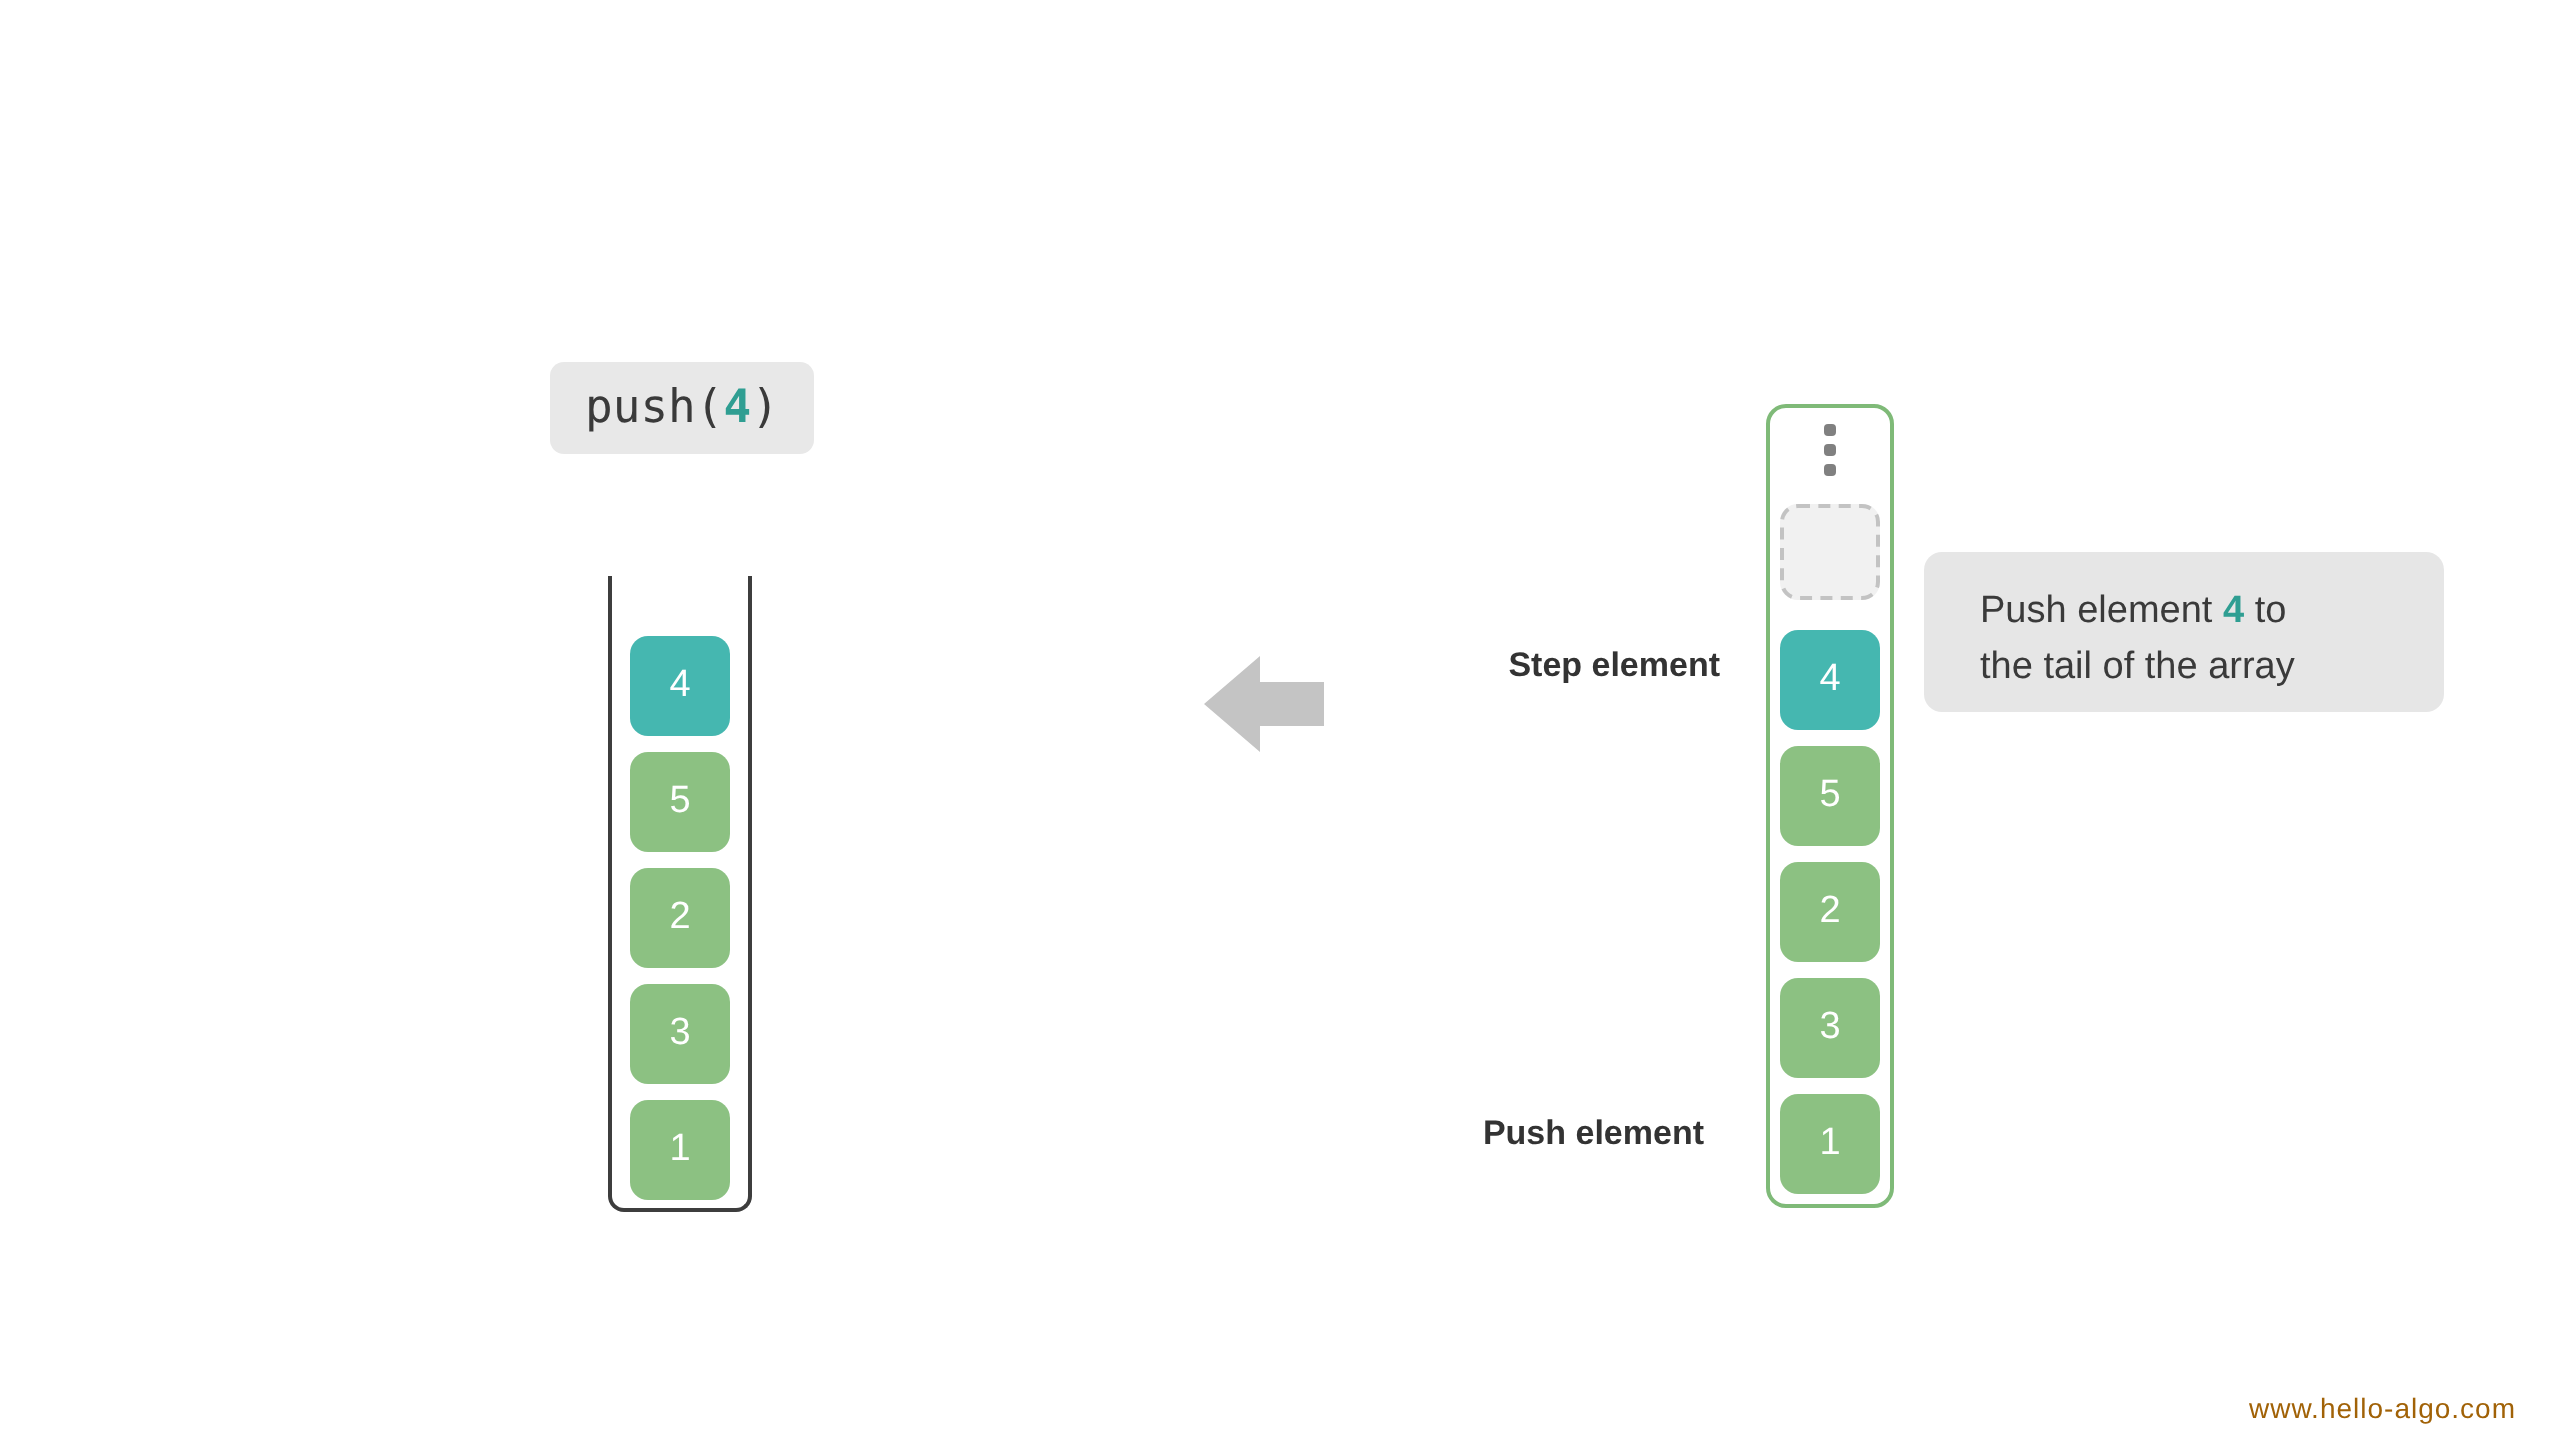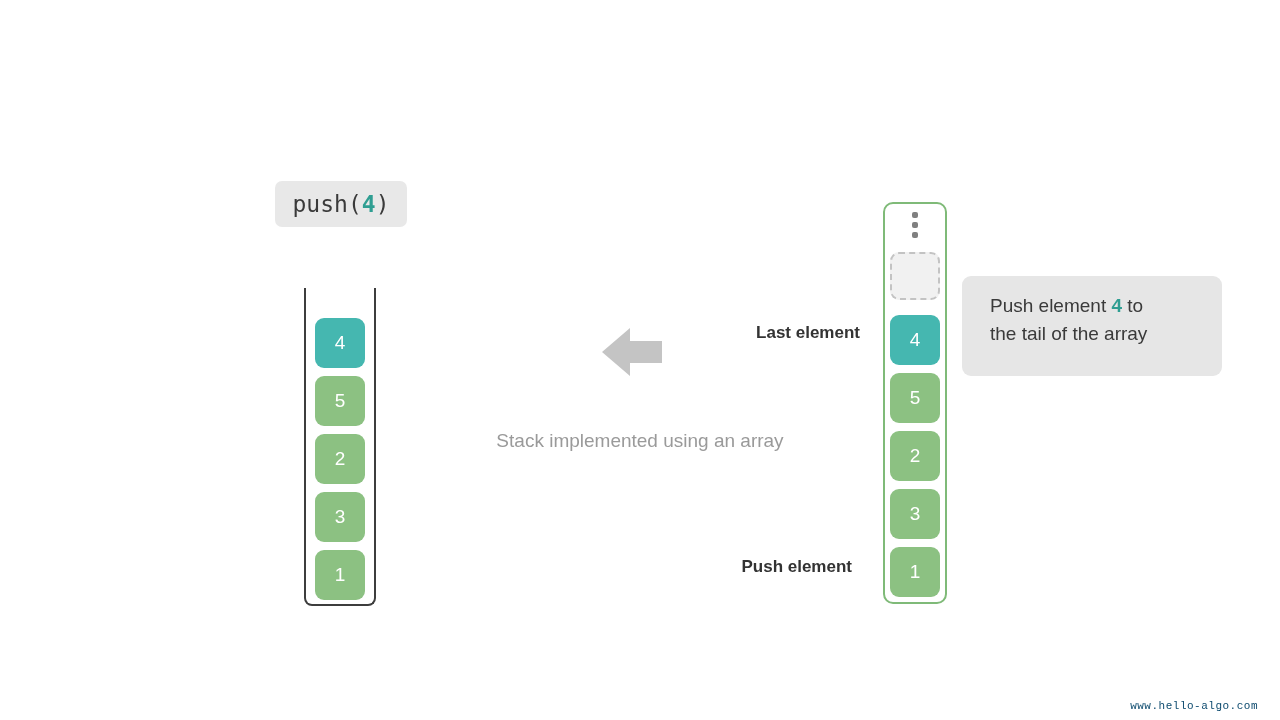--- a/index.html
+++ b/index.html
@@ -189,21 +189,21 @@
     align-items: center;
   }
 
   
   .tooltip {
     position: absolute;
     left: 962px;
     top: 272px;
     width: 260px;
     box-sizing: border-box;
-    padding: 16px 22px 28px 28px;
+    padding: 16px 22px 8px 28px;
     background: #e6e6e6;
     border-radius: 9px;
     font-size: 19px;
     line-height: 28px;
     color: #3a3a3a;
   }
   .tooltip .val {
     color: #2f9e92;
     font-weight: 700;
   }
@@ -228,23 +228,23 @@
     color: #9b9b9b;
     letter-spacing: 1px;
     white-space: pre;
   }
 
   
   .watermark {
     position: absolute;
     right: 22px;
     bottom: 12px;
-    font-family: Liberation Mono, monospace;
-    font-size: 11px;
-    color: #0c4a6e;
+    font-family: Liberation Sans, sans-serif;
+    font-size: 14px;
+    color: #a16207;
     letter-spacing: 0.5px;
   }
 </style>
 </head>
 <body>
 
 <div class="stage">
 
   <div class="op-label">
     <span>push(</span><span class="val">4</span><span>)</span>
@@ -270,23 +270,22 @@
         </div>
     </div>
   </div>
 
   <div class="arrow">
     <svg width="60" height="56" viewBox="0 0 60 56" xmlns="http://www.w3.org/2000/svg">
       <polygon points="0,28 28,4 28,17 60,17 60,39 28,39 28,52" fill="#c4c4c4"></polygon>
     </svg>
   </div>
 
-  <div class="cap-last">Last element</div>
+  <div class="cap-last">Step element</div>
   <div class="cap-first">Push element</div>
-  <div class="cap-sub">Stack implemented using an array</div>
 
   <div class="array-wrap">
     <div class="array-frame"></div>
     <div class="array-ellipsis">
       <span></span>
       <span></span>
       <span></span>
     </div>
     <div class="array-slot"></div>
     <div class="array-items">

